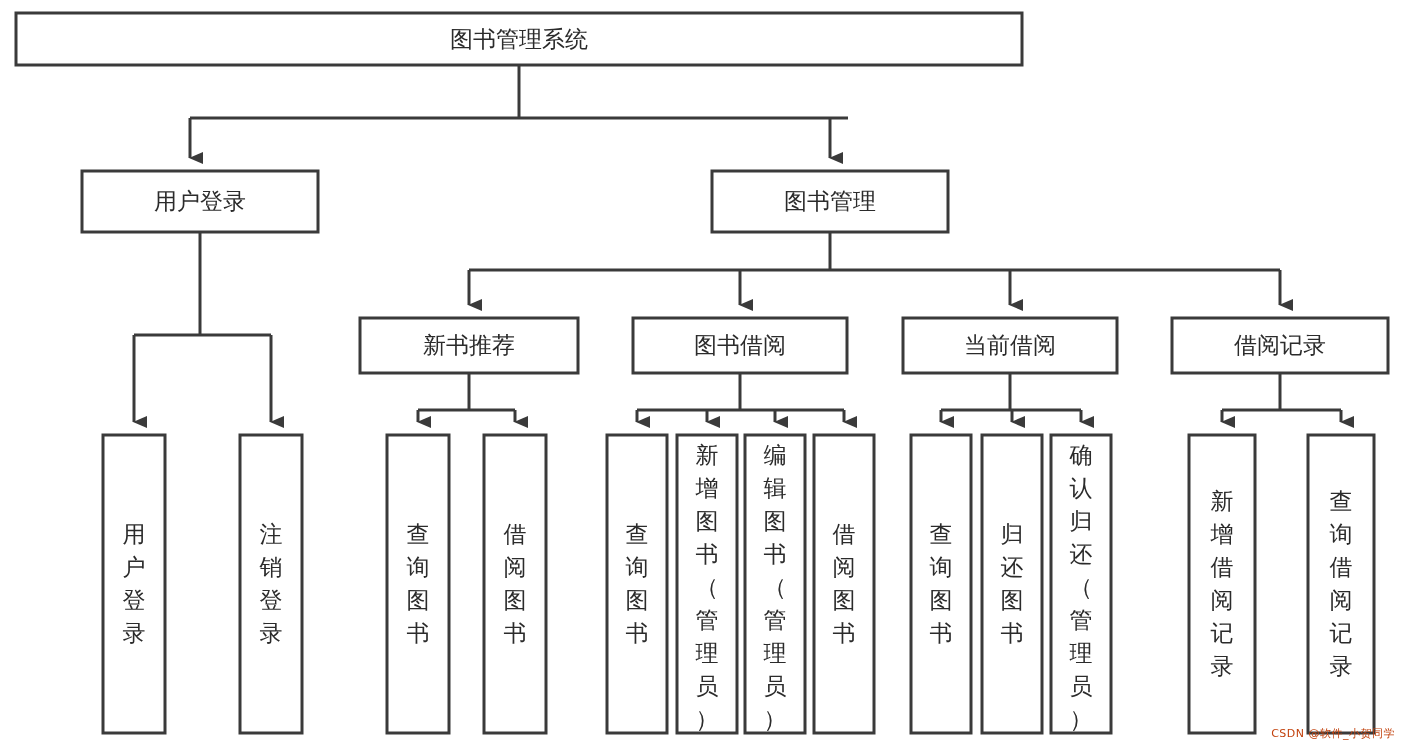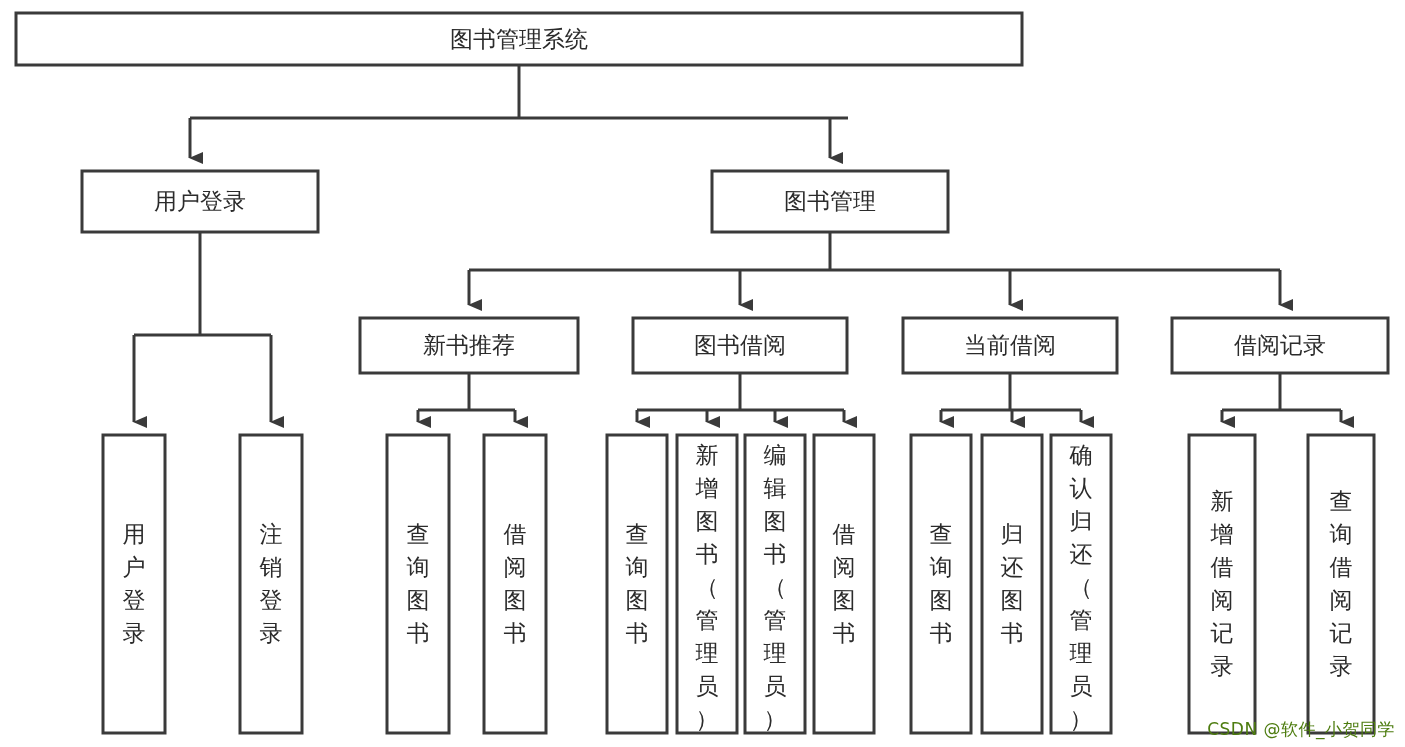--- a/index.html
+++ b/index.html
@@ -48,22 +48,22 @@
     fill: #2b2b2b;
     font-family: "DejaVu Sans", "Liberation Sans", sans-serif;
     font-size: 23px;
     text-anchor: middle;
   }
   .watermark {
     position: absolute;
     right: 10px;
     bottom: 6px;
     font-family: "DejaVu Sans", "Liberation Sans", sans-serif;
-    font-size: 17px;
-    color: #4d7c0f;
+    font-size: 11px;
+    color: #c2410c;
     white-space: nowrap;
     letter-spacing: 0.5px;
     pointer-events: none;
   }
 </style>
 </head>
 <body>
 
 <svg id="diagram" viewBox="0 0 1405 747">
   <defs>

